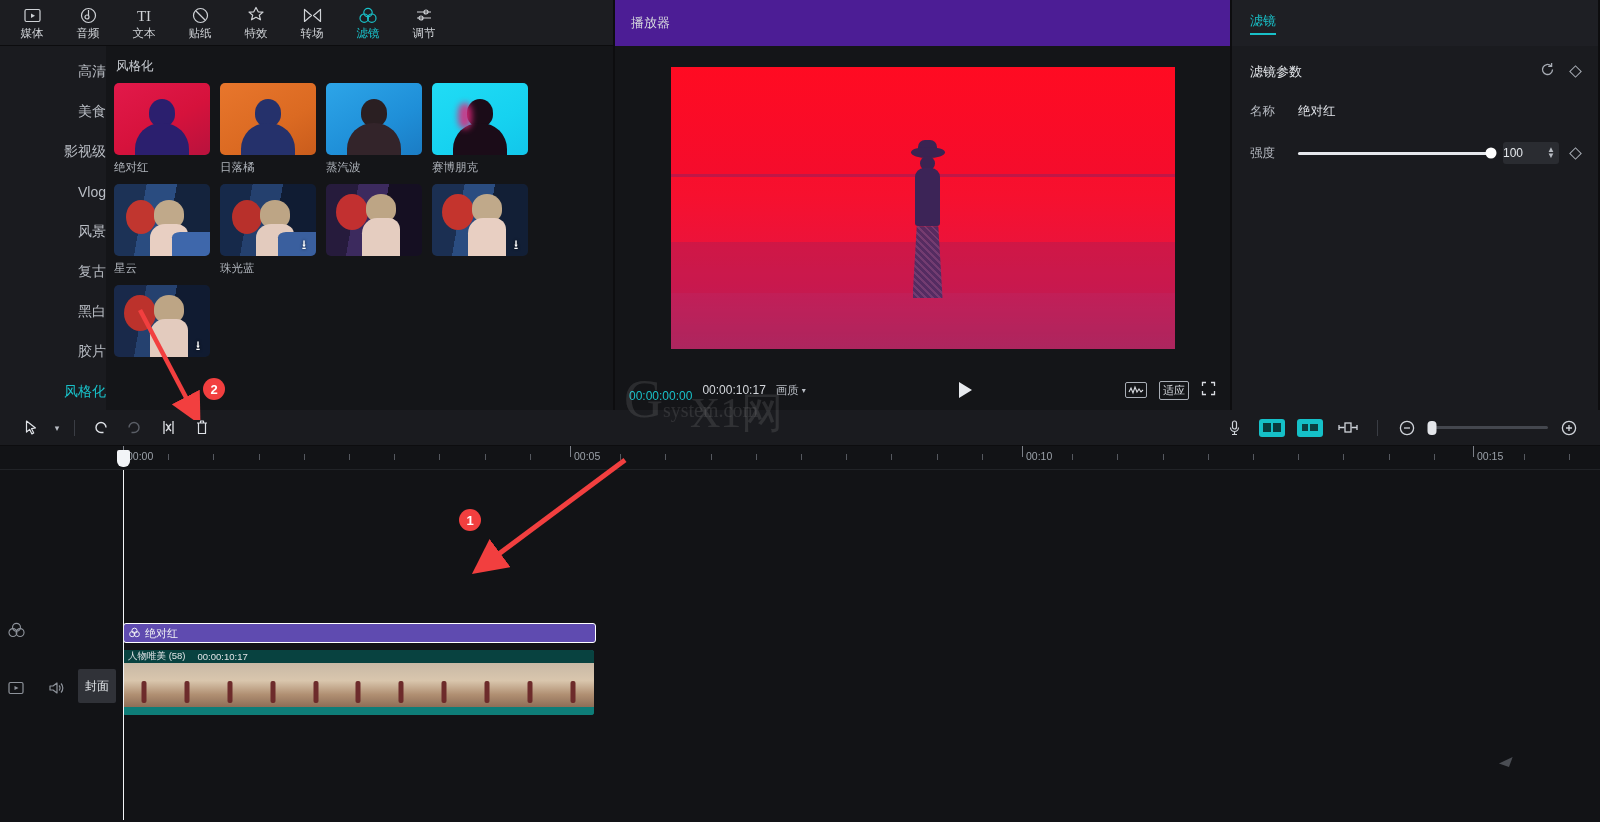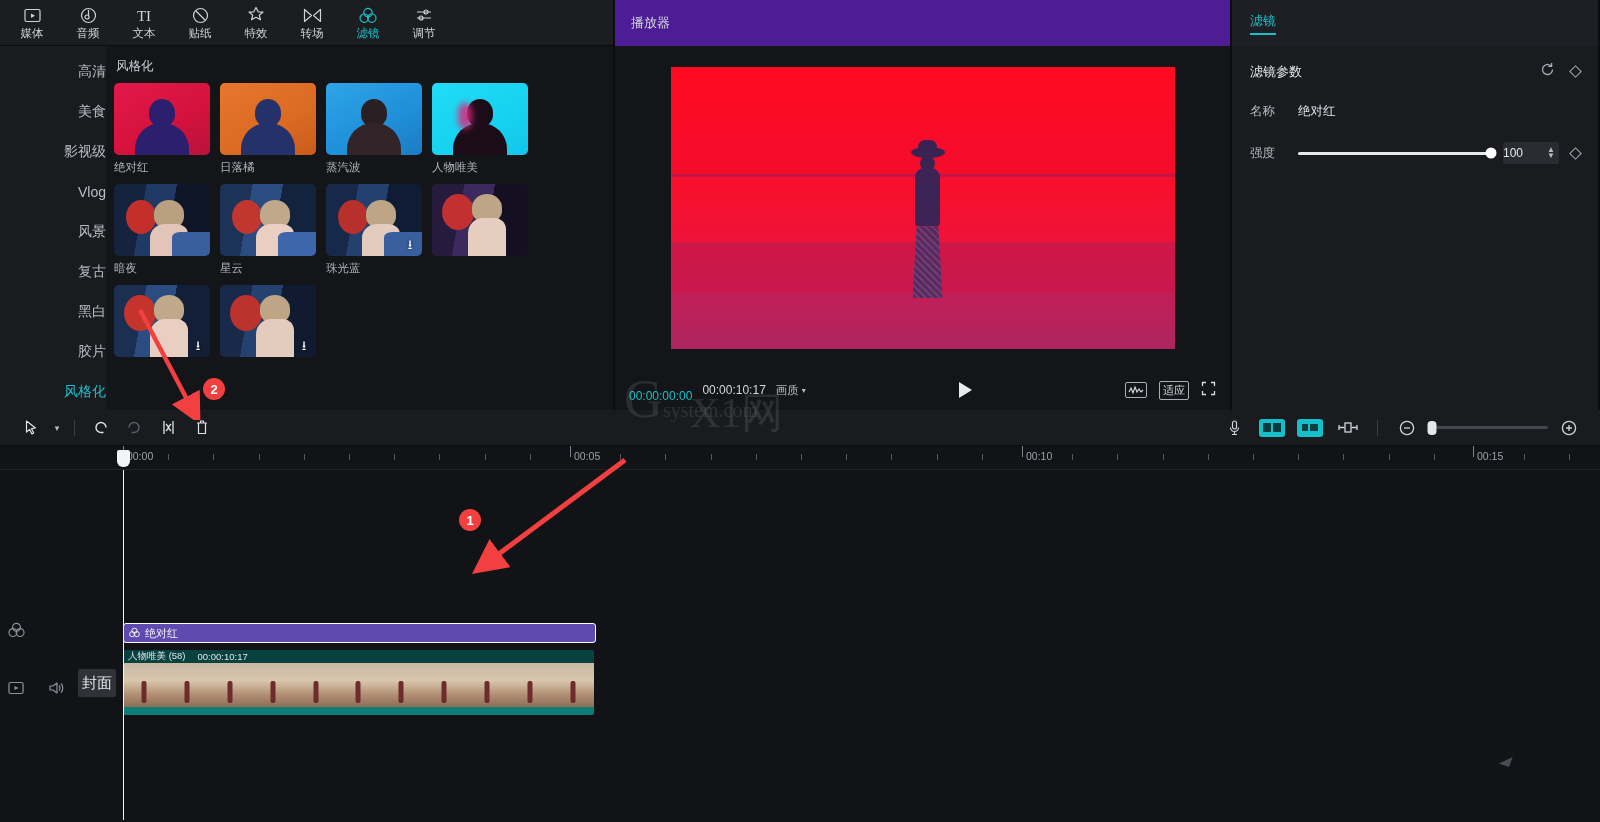--- a/index.html
+++ b/index.html
@@ -139,22 +139,22 @@
                width: 9px; height: 14px; border-radius: 4px; background:#e4e6ea; }
 
   .ruler { height: 24px; position: relative; background: #121316; border-bottom: 1px solid #212327; }
   .tick { position: absolute; top: 0; width: 1px; height: 7px; background: #55585f; }
   .tick.major { height: 11px; background: #7c8088; }
   .tick-lbl { position: absolute; top: 4px; font-size: 10.5px; color: #9aa0a8; }
 
   .tracks { position: relative; height: 350px; }
   .track-gutter { position:absolute; left:0; top:0; width: 122px; height: 100%; background:#121316; }
   .gutter-icon { position:absolute; color:#8e939b; }
-  .cover-btn { position:absolute; left: 78px; top: 609px; width: 38px; height: 28px;
-               background:#303238; color:#e3e6ea; font-size: 15px; display:flex;
+  .cover-btn { position:absolute; left: 78px; top: 609px; width: 38px; height: 34px;
+               background:#303238; color:#e3e6ea; font-size: 12px; display:flex;
                align-items:center; justify-content:center; border-radius:2px; cursor:pointer; }
 
   .playhead { position: absolute; left: 123px; top: 0; width: 1px; height: 100%;
               background: #f2f4f7; z-index: 12; }
   .playhead-cap { position: absolute; left: -6px; top: -20px; width: 13px; height: 17px;
                   background:#f2f4f7; border-radius: 2px 2px 6px 6px; }
 
   .clip-filter {
     position: absolute; left: 123px; top: 153px; width: 473px; height: 20px;
     background: #5f4bb0; border: 1.6px solid #ffffff; border-radius: 3px;
@@ -334,32 +334,23 @@
           </div>
 
           <div class="cell">
             <div class="thumb" style="background:linear-gradient(150deg,#21dcf5,#16d2f0 60%,#12c6ea);">
               <div class="fig">
                   <div class="head" style="background:#1b0c18"></div>
                   <div class="body" style="background:#1b0c18"></div>
                 </div>
               <div class="blob" style="left:26px;top:20px;width:14px;height:26px;background:#e0267c;filter:blur(3px);opacity:.85;border-radius:40%;"></div>
             </div>
-            <div class="cname">人物唯美</div>
-          </div>
-
-          <div class="cell">
-            <div class="thumb" style="background:linear-gradient(100deg,#16233f 0 30%,#203a66 30% 58%,#0e1526 58% 100%);">
-              <div class="blob" style="left:12px;top:16px;width:30px;height:34px;background:#c3302b;"></div>
-              <div class="blob" style="left:40px;top:16px;width:30px;height:28px;background:#b9a07e;border-radius:50% 50% 40% 40%;"></div>
-              <div class="blob" style="left:36px;top:40px;width:38px;height:34px;background:#e2c5b8;border-radius:40% 30% 0 0;"></div>
-              <div class="blob" style="left:58px;top:48px;width:40px;height:26px;background:#3a5f9e;border-radius:20% 0 0 0;"></div>
-            </div>
-            <div class="cname">暗夜</div>
-          </div>
+            <div class="cname">赛博朋克</div>
+          </div>
+
 
           <div class="cell">
             <div class="thumb" style="background:linear-gradient(100deg,#1c3256 0 30%,#2a4c80 30% 58%,#14233d 58% 100%);">
               <div class="blob" style="left:12px;top:16px;width:30px;height:34px;background:#c1362f;"></div>
               <div class="blob" style="left:40px;top:16px;width:30px;height:28px;background:#c0a98a;border-radius:50% 50% 40% 40%;"></div>
               <div class="blob" style="left:36px;top:40px;width:38px;height:34px;background:#e8cfc2;border-radius:40% 30% 0 0;"></div>
               <div class="blob" style="left:58px;top:48px;width:40px;height:26px;background:#3e67ab;border-radius:20% 0 0 0;"></div>
             </div>
             <div class="cname">星云</div>
           </div>

